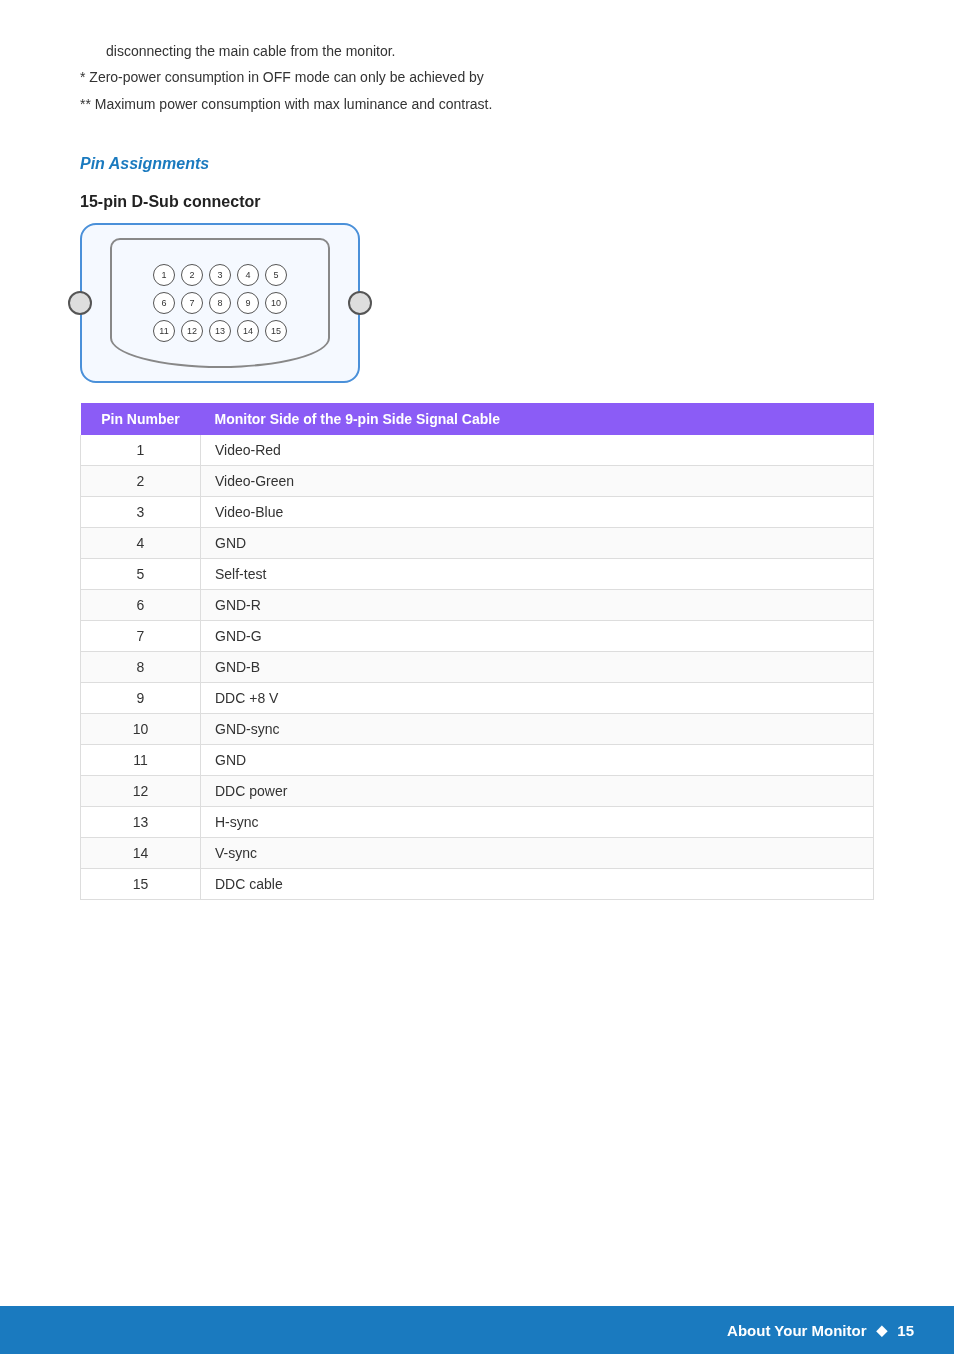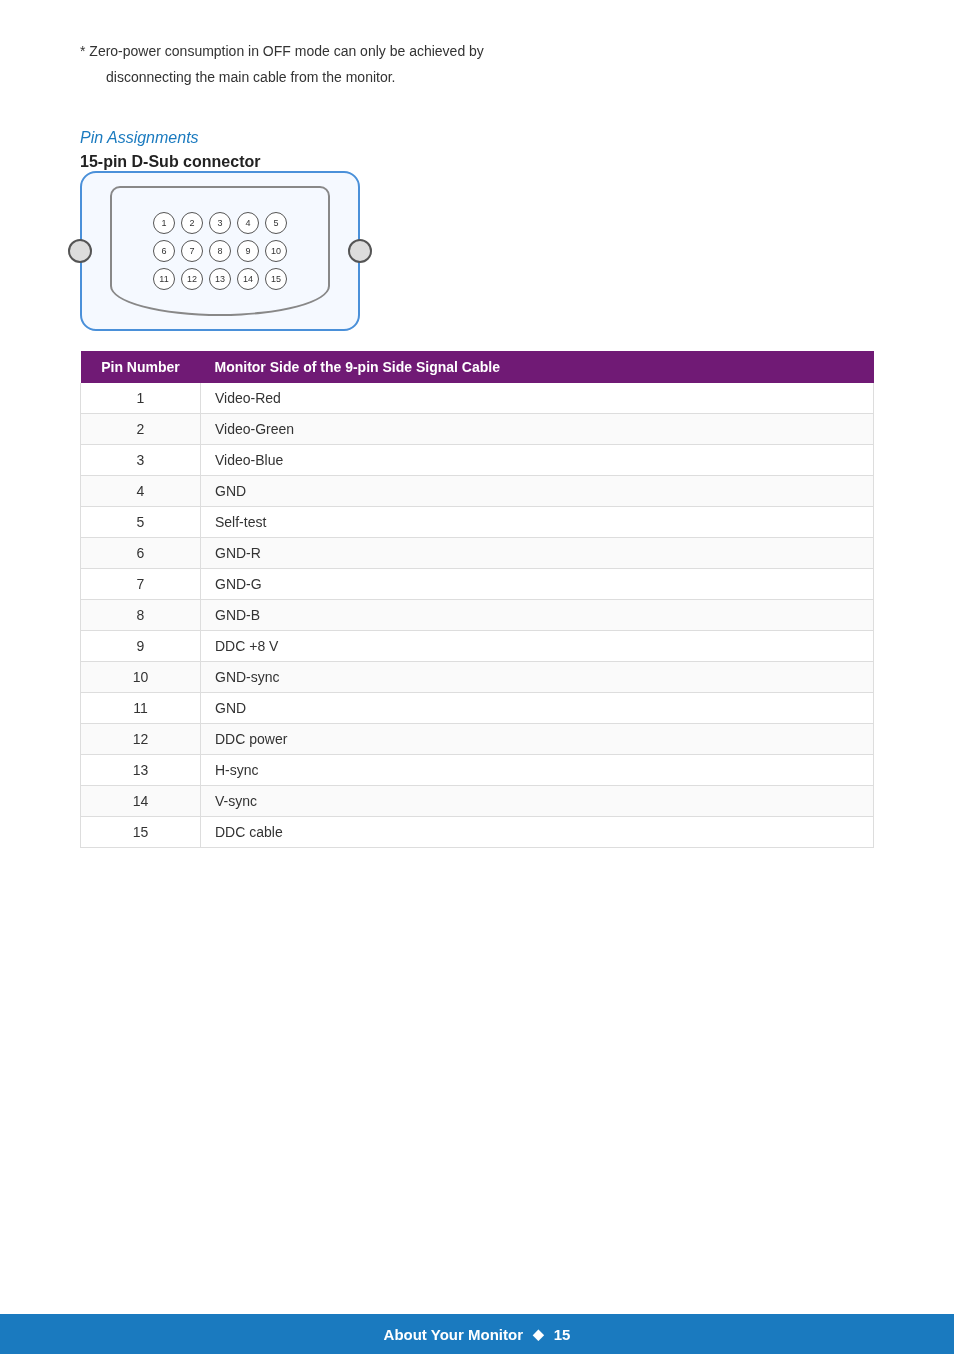--- a/index.html
+++ b/index.html
@@ -32,28 +32,29 @@
     }
 
     .section-divider {
       margin: 30px 0 10px 0;
     }
 
     .pin-assignments-title {
       color: #1a7abf;
       font-style: italic;
       font-size: 16px;
-      font-weight: normal;
-      margin-bottom: 6px;
+      font-weight: bold;
+      margin-bottom: 20px;
     }
 
     .connector-title {
       font-size: 16px;
       font-weight: bold;
       color: #222;
+      margin-bottom: 12px;
     }
 
     
     .connector-diagram {
       width: 280px;
       height: 160px;
       border: 2.5px solid #4a90d9;
       border-radius: 16px;
       background: #f5f9ff;
       margin-bottom: 20px;
@@ -112,21 +113,21 @@
     .right-screw { right: -14px; }
 
     
     .pin-table {
       width: 100%;
       border-collapse: collapse;
       font-size: 14px;
     }
 
     .pin-table th {
-      background: #701a75;
+      background: #8b5cf6;
       color: #fff;
       padding: 8px 14px;
       text-align: left;
       font-weight: bold;
       font-size: 14px;
     }
 
     .pin-table th:first-child {
       text-align: center;
       width: 120px;
@@ -151,25 +152,25 @@
     .pin-table tbody tr:nth-child(even) {
       background: #fafafa;
     }
 
     
     .footer-bar {
       position: absolute;
       bottom: 0;
       left: 0;
       width: 100%;
-      height: 40px;
+      height: 48px;
       background: #1a7abf;
       display: flex;
       align-items: center;
-      justify-content: center;
+      justify-content: flex-end;
       padding: 15px 40px;
     }
 
     .footer-text {
       color: #fff;
       font-size: 15px;
       font-weight: bold;
       display: flex;
       align-items: center;
       gap: 10px;
@@ -179,25 +180,28 @@
       color: #fff;
       font-size: 14px;
     }
   </style>
 </head>
 <body>
 
 <div class="page-content">
 
   <div class="footnotes">
+    <div class="footnote-line" style="padding-left: 26px; text-indent: 0;">
+      <span>  disconnecting the main cable from the monitor.</span>
+    </div>
     <div class="footnote-line">
       <span>* Zero-power consumption in OFF mode can only be achieved by</span>
     </div>
-    <div class="footnote-line" style="padding-left: 26px; text-indent: 0;">
-      <span>  disconnecting the main cable from the monitor.</span>
+    <div class="footnote-line">
+      <span>** Maximum power consumption with max luminance and contrast.</span>
     </div>
   </div>
 
   <div class="section-divider"></div>
 
   <div class="pin-assignments-title">Pin Assignments</div>
   <div class="connector-title">15-pin D-Sub connector</div>
 
   <div class="connector-diagram">
 

